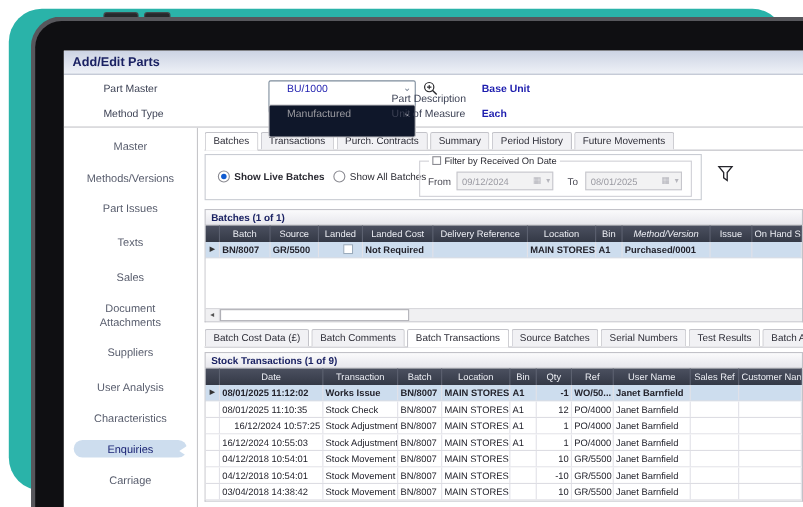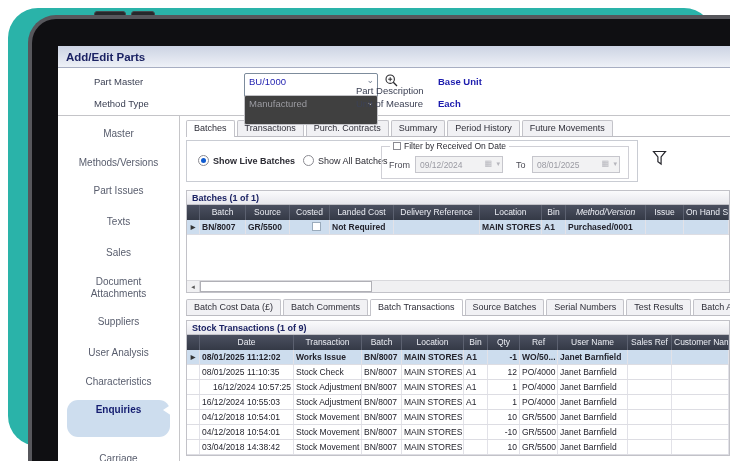--- a/index.html
+++ b/index.html
@@ -25,38 +25,38 @@
               font-size:11.5px; font-weight:bold; color:var(--navy,#1b2263);
               background:linear-gradient(#ccd3e3,#eef1f7);
               border-bottom:1px solid #a7aec2; }
 
   
   .formarea { position:relative; height:48px; background:#fff;
               border-bottom:1px solid #c4c4c8; font-size:9.5px; }
   .lbl { position:absolute; color:#3c4154; }
   .val { position:absolute; color:var(--blue,#1d1dae); font-weight:bold; }
   .combo { position:absolute; height:30px; background:#fff; border:1px solid #7d8c9c;
-           border-radius:2px; padding:2px 14px 0 4px; font-size:9.5px; overflow:hidden; }
+           border-radius:2px; padding:2px 14px 0 16px; font-size:9.5px; overflow:hidden; }
   .combo .combo-val { color:var(--blue,#1d1dae); }
   .combo .chev { position:absolute; right:3px; top:1px; color:#7a8697; font-size:9px; }
-  .combo.disabled { background:#404040; border-color:#c2c2c6; }
+  .combo.disabled { background:#0f172a; border-color:#c2c2c6; }
   .combo.disabled .combo-val { color:#9b9ba1; }
   .combo.disabled .chev { color:#c0c0c6; }
   .mag { position:absolute; left:327px; top:6px; }
 
   
   .bodyrow { display:flex; height:345px; }
   .sidebar { width:122px; border-right:1px solid #c6c6c9; padding-top:10px;
              background:#fff; flex:none; }
   .side-item { height:17px; line-height:15px; margin:0 9px 14px; text-align:center;
                font-size:10px; color:#585d6d; }
   .side-item.wrap { height:auto; line-height:12px; }
-  .side-item.active { position:relative; height:37px; line-height:20px; margin-top:-2px;
+  .side-item.active { position:relative; height:16px; line-height:20px; margin-top:-2px;
                       background:var(--selection,#c7d9ee); border-radius:11px;
-                      font-weight:bold; color:#141d70; }
+                      font-weight:normal; color:#141d70; }
   .side-item.active .notch { position:absolute; right:-2px; top:4px; width:0; height:0;
                              border-top:6px solid transparent; border-bottom:6px solid transparent;
                              border-right:9px solid #fff; }
   .content { flex:1; padding:4px 0 0 6px; background:#fff; overflow:hidden; }
 
   
   .tabstrip { display:flex; align-items:flex-end; border-bottom:1px solid #bcbcc2;
               font-size:9px; color:#2e2e38; }
   .tab { background:#f1f1f4; border:1px solid #c3c3c9; border-bottom:none;
          border-radius:2px 2px 0 0; padding:2px 7px 3px; margin-right:2px; white-space:nowrap; }
@@ -207,21 +207,21 @@
                 </svg>
             </span>
           </div>
 
           <div class="secbar">Batches (1 of 1)</div>
           <div class="grid">
             <div class="ghead">
                 <span class="gcell" style="width: 13px;"></span>
                 <span class="gcell" style="width: 46px;">Batch</span>
                 <span class="gcell" style="width: 44px;">Source</span>
-                <span class="gcell" style="width: 40px;">Costed</span>
+                <span class="gcell" style="width: 40px;">Landed</span>
                 <span class="gcell" style="width: 64px;">Landed Cost</span>
                 <span class="gcell" style="width: 86px;">Delivery Reference</span>
                 <span class="gcell" style="width: 62px;">Location</span>
                 <span class="gcell" style="width: 24px;">Bin</span>
                 <span class="gcell" style="width: 80px; font-style: italic;">Method/Version</span>
                 <span class="gcell" style="width: 38px;">Issue</span>
                 <span class="gcell num flex">On Hand Stock</span>
               </div>
             <div>
                 <div class="grow selected">

